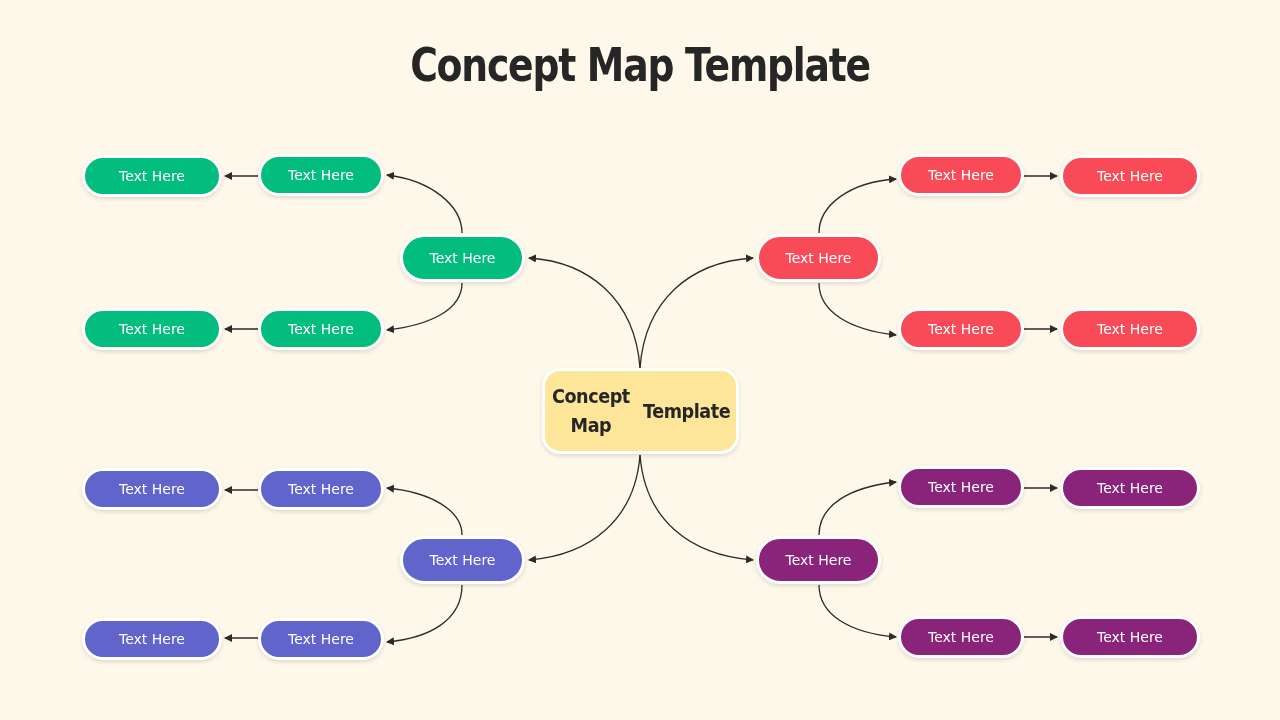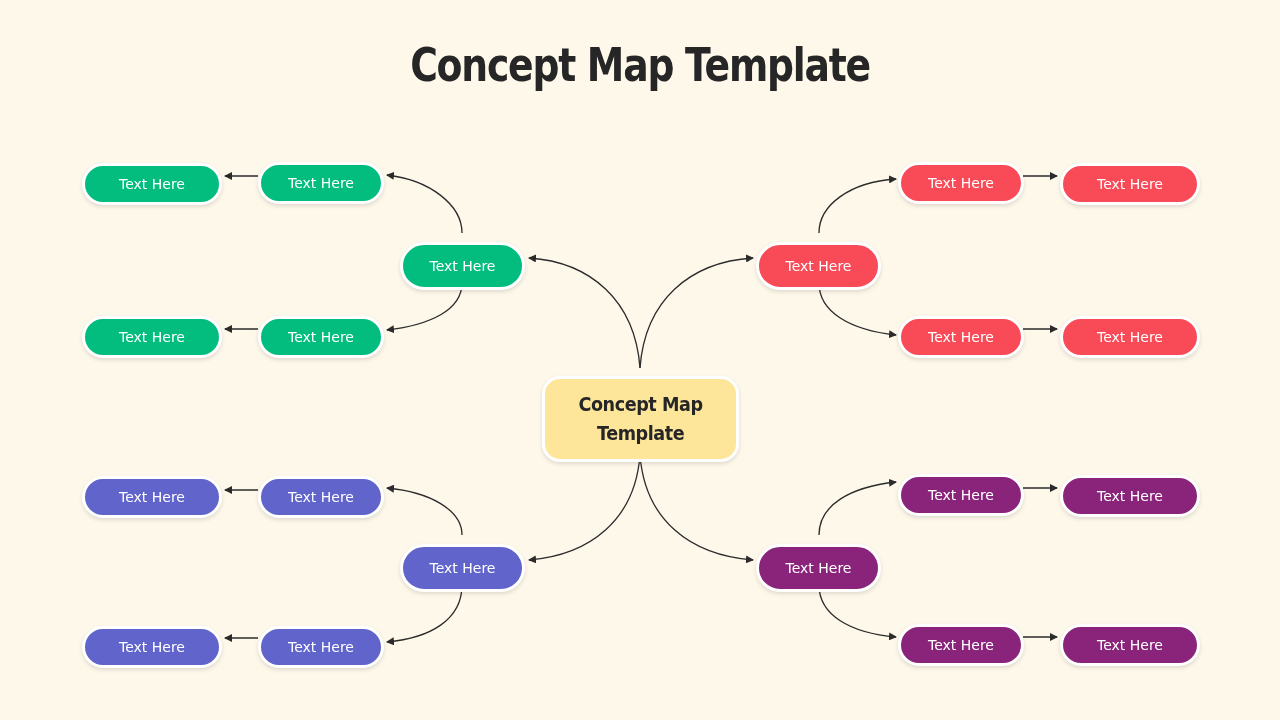--- a/index.html
+++ b/index.html
@@ -26,31 +26,30 @@
       box-sizing: border-box;
       height: 42px;
       border: 3px solid #ffffff;
       border-radius: 22px;
       display: flex; align-items: center; justify-content: center;
       color: #ffffff;
       font-family: "DejaVu Sans", sans-serif;
       font-size: 14px;
       box-shadow: 0 2px 4px rgba(0,0,0,0.12);
       cursor: pointer;
-      margin-top: 8px;
     }
     .node.mid { height: 48px; border-radius: 24px; }
     .node.center {
       border-radius: 18px;
       color: #262626;
       font-weight: bold;
       font-size: 20px;
       line-height: 29px;
       text-align: center;
-      flex-direction: column;
+      flex-direction: row;
       letter-spacing: -0.5px;
     }
     .center span { display: block; transform: scaleX(0.88); }
   </style>
 </head>
 <body>
 
 <h1 class="title">Concept Map Template</h1>
 
 <svg class="links" width="1280" height="720">

